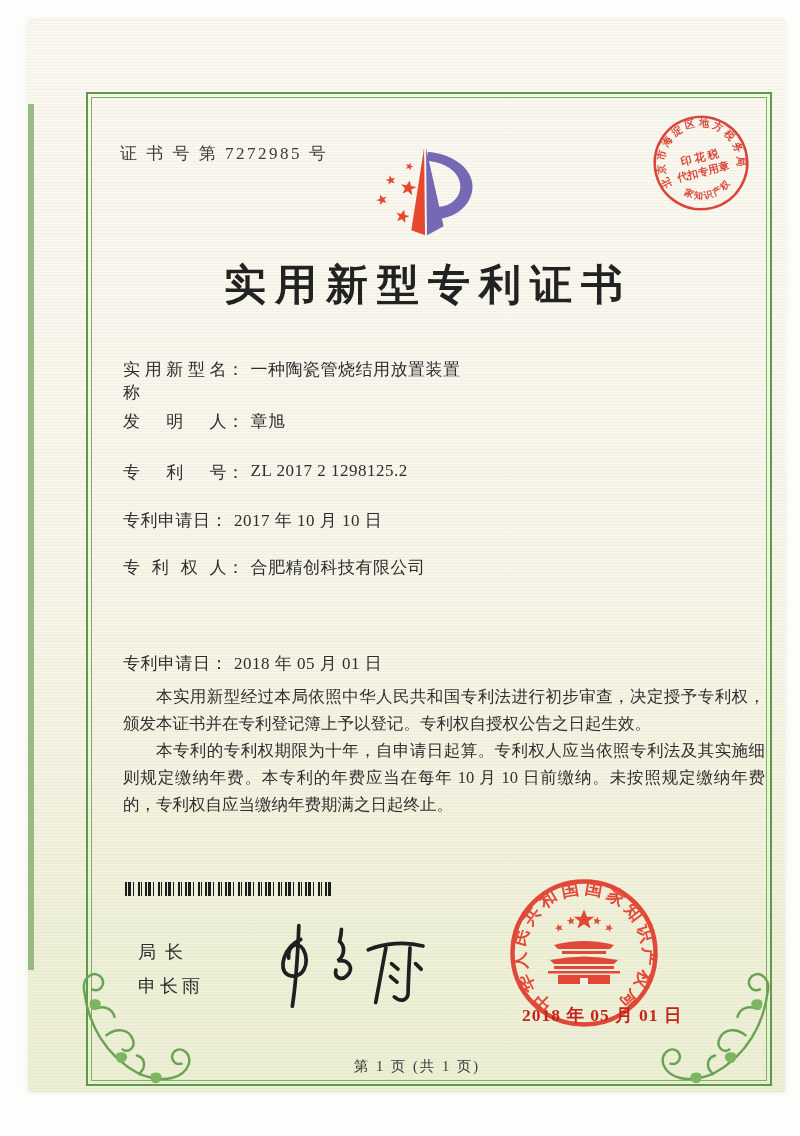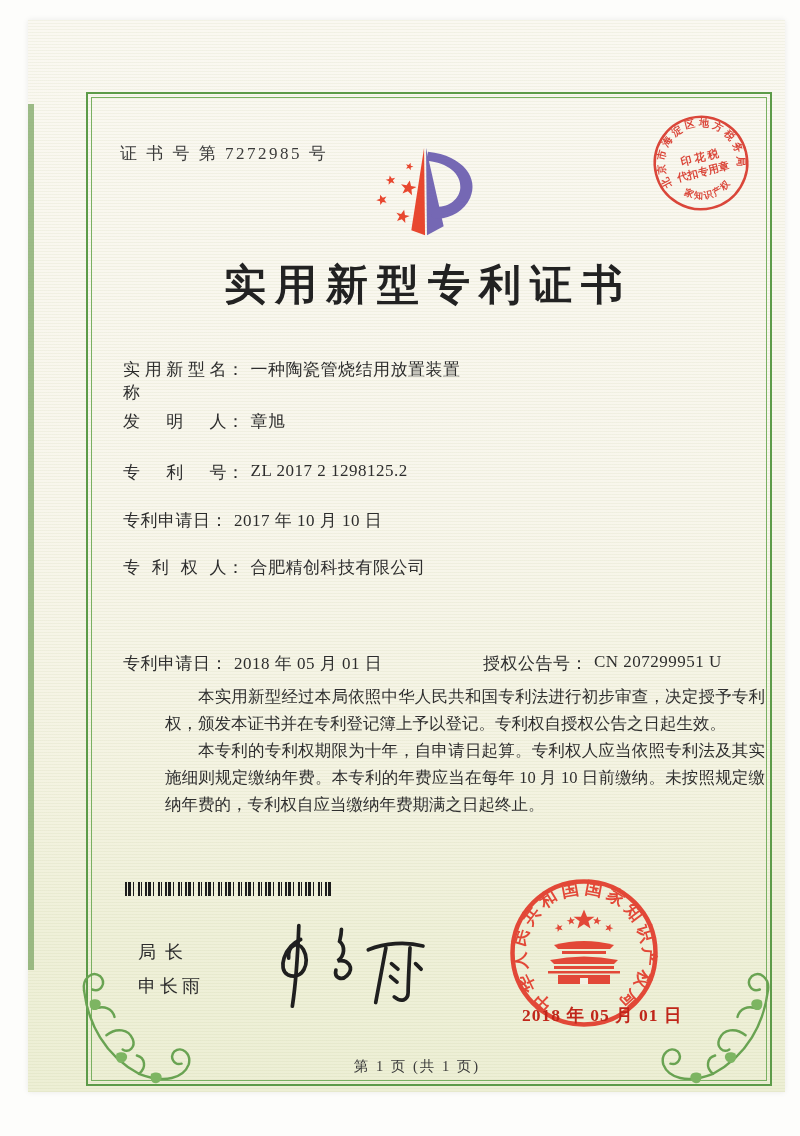--- a/index.html
+++ b/index.html
@@ -37,21 +37,21 @@
 
   .field { position:absolute; left:95px; width:648px; font-size:17px; color:#2d2d2d; z-index:2; letter-spacing:.5px; }
   .jlabel { display:inline-block; width:104px; text-align:justify; text-align-last:justify; vertical-align:top; }
   .plabel { display:inline-block; vertical-align:top; }
   .colon { display:inline-block; vertical-align:top; margin-right:6px; }
   .fval  { display:inline-block; vertical-align:top; }
   .fval.addr { width:432px; line-height:25px; }
   .subfield { position:absolute; left:360px; top:0; white-space:nowrap; }
 
   .paras { position:absolute; left:95px; top:663px; width:642px; z-index:2; }
-  .paras p { font-size:16.5px; line-height:27px; color:#2f2f2f; text-align:justify; text-indent:2em;margin-left:42px; }
+  .paras p { font-size:16.5px; line-height:27px; color:#2f2f2f; text-align:justify; text-indent:2em; }
 
   .barcode { position:absolute; left:97px; top:862px; width:207px; height:14px; z-index:2;
     background:repeating-linear-gradient(90deg,
       #1d1d1d 0 2px, transparent 2px 3px,
       #1d1d1d 3px 6px, transparent 6px 8px,
       #1d1d1d 8px 9px,  transparent 9px 13px,
       #1d1d1d 13px 15px, transparent 15px 16px,
       #1d1d1d 16px 17px, transparent 17px 20px); }
 
   .director-role { position:absolute; left:110px; top:920px; font-size:18px; letter-spacing:9px; color:#2c2c2c; z-index:2; }
@@ -152,23 +152,20 @@
       <span class="jlabel">专利号</span><span class="colon">：</span><span class="fval">ZL 2017 2 1298125.2</span>
     </div>
     <div class="field" style="top:489px">
       <span class="plabel">专利申请日</span><span class="colon">：</span><span class="fval">2017 年 10 月 10 日</span>
     </div>
     <div class="field" style="top:536px">
       <span class="jlabel">专利权人</span><span class="colon">：</span><span class="fval">合肥精创科技有限公司</span>
     </div>
     <div class="field" style="top:632px">
       <span class="plabel">专利申请日</span><span class="colon">：</span><span class="fval">2018 年 05 月 01 日</span>
-      <span class="subfield">
-        <span class="plabel">授权公告号</span><span class="colon">：</span><span class="fval">CN 207299951 U</span>
-      </span>
     </div>
 
     <div class="paras">
       <p>本实用新型经过本局依照中华人民共和国专利法进行初步审查，决定授予专利权，颁发本证书并在专利登记簿上予以登记。专利权自授权公告之日起生效。</p>
       <p>本专利的专利权期限为十年，自申请日起算。专利权人应当依照专利法及其实施细则规定缴纳年费。本专利的年费应当在每年 10 月 10 日前缴纳。未按照规定缴纳年费的，专利权自应当缴纳年费期满之日起终止。</p>
     </div>
 
     <div class="barcode"></div>
 
     <div class="director-role">局长</div>

